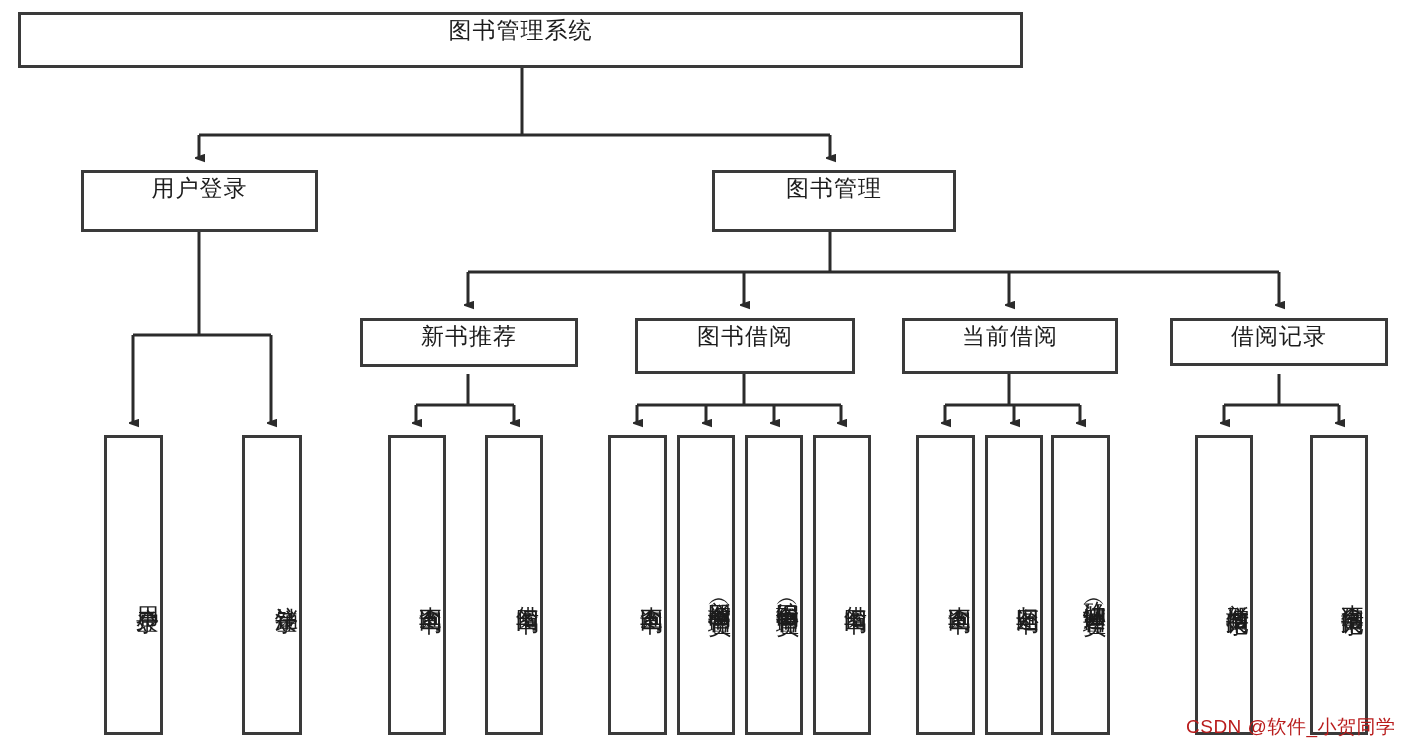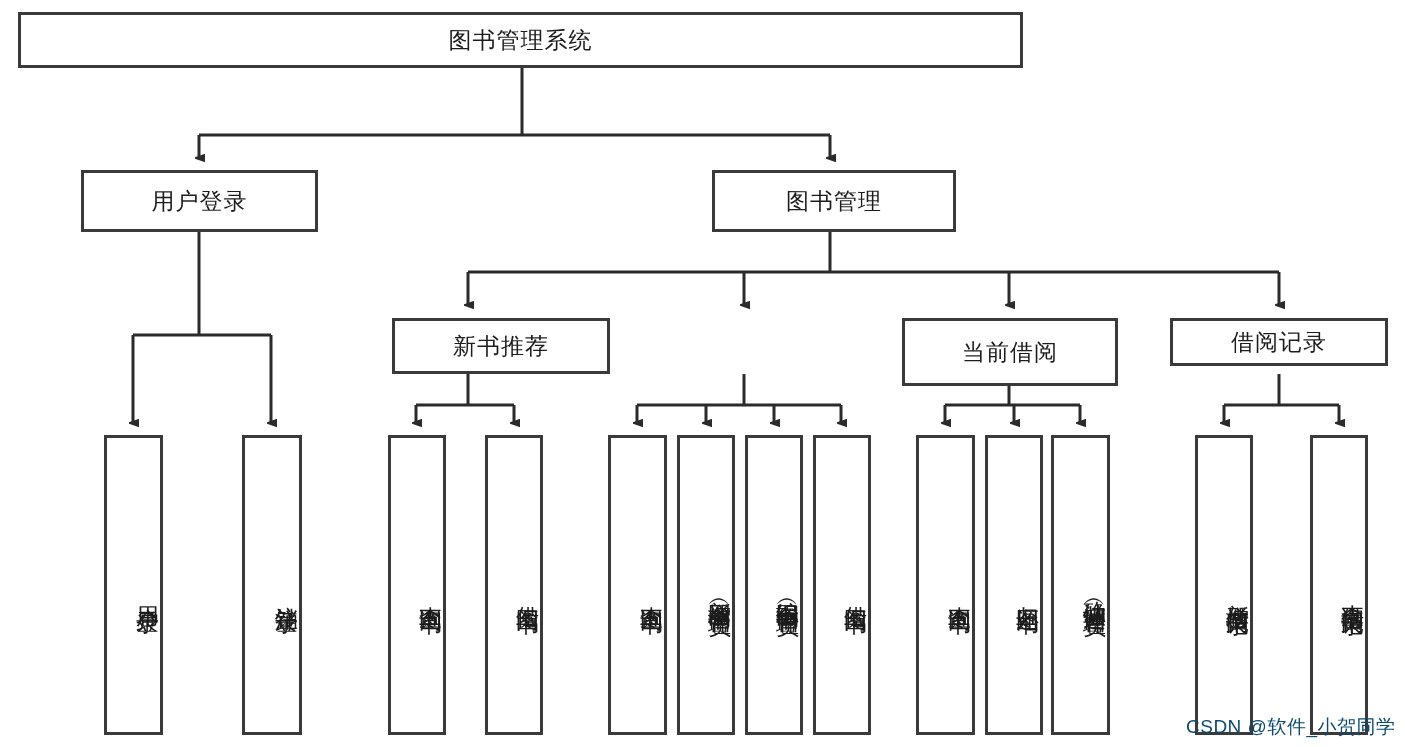--- a/index.html
+++ b/index.html
@@ -24,21 +24,20 @@
     width: 1405px;
     height: 747px;
     pointer-events: none;
   }
   .node {
     position: absolute;
     box-sizing: border-box;
     background: #ffffff;
     border: 3px solid #3a3a3a;
     display: flex;
-    align-items: center;
     justify-content: center;
     color: #1c1c1c;
   }
   .node.horiz {
     font-size: 23px;
     letter-spacing: 1px;
   }
   .node.vert {
     writing-mode: vertical-rl;
     text-orientation: upright;
@@ -55,21 +54,21 @@
     white-space: nowrap;
   }
   .node .htext {
     white-space: nowrap;
   }
   #watermark {
     position: absolute;
     left: 1186px;
     top: 714px;
     font-size: 19px;
-    color: #0c4a6e;
+    color: #b91c1c;
     white-space: nowrap;
     letter-spacing: 0.5px;
   }
 </style>
 </head>
 <body>
 
 <div id="canvas">
 
   <svg id="edges" viewBox="0 0 1405 747">
@@ -126,24 +125,27 @@
     <span class="htext">图书管理系统</span>
   </div>
 
   <div class="node horiz" style="left:81px; top:170px; width:237px; height:62px;">
     <span class="htext">用户登录</span>
   </div>
   <div class="node horiz" style="left:712px; top:170px; width:244px; height:62px;">
     <span class="htext">图书管理</span>
   </div>
 
-  <div class="node horiz" style="left:360px; top:318px; width:218px; height:56px;margin-left:32px;">
+  <div class="node horiz" style="left:360px; top:318px; width:218px; height:49px;">
     <span class="htext">新书推荐</span>
   </div>
-  <div class="node horiz" style="left:902px; top:318px; width:216px; height:68px;">
+  <div class="node horiz" style="left:635px; top:318px; width:220px; height:56px;">
+    <span class="htext">图书借阅</span>
+  </div>
+  <div class="node horiz" style="left:902px; top:318px; width:216px; height:56px;">
     <span class="htext">当前借阅</span>
   </div>
   <div class="node horiz" style="left:1170px; top:318px; width:218px; height:48px;">
     <span class="htext">借阅记录</span>
   </div>
 
   <div class="node vert" style="left:104px; top:435px; width:59px; height:300px;">
     <span class="vtext">用户登录</span>
   </div>
   <div class="node vert" style="left:242px; top:435px; width:60px; height:300px;">

